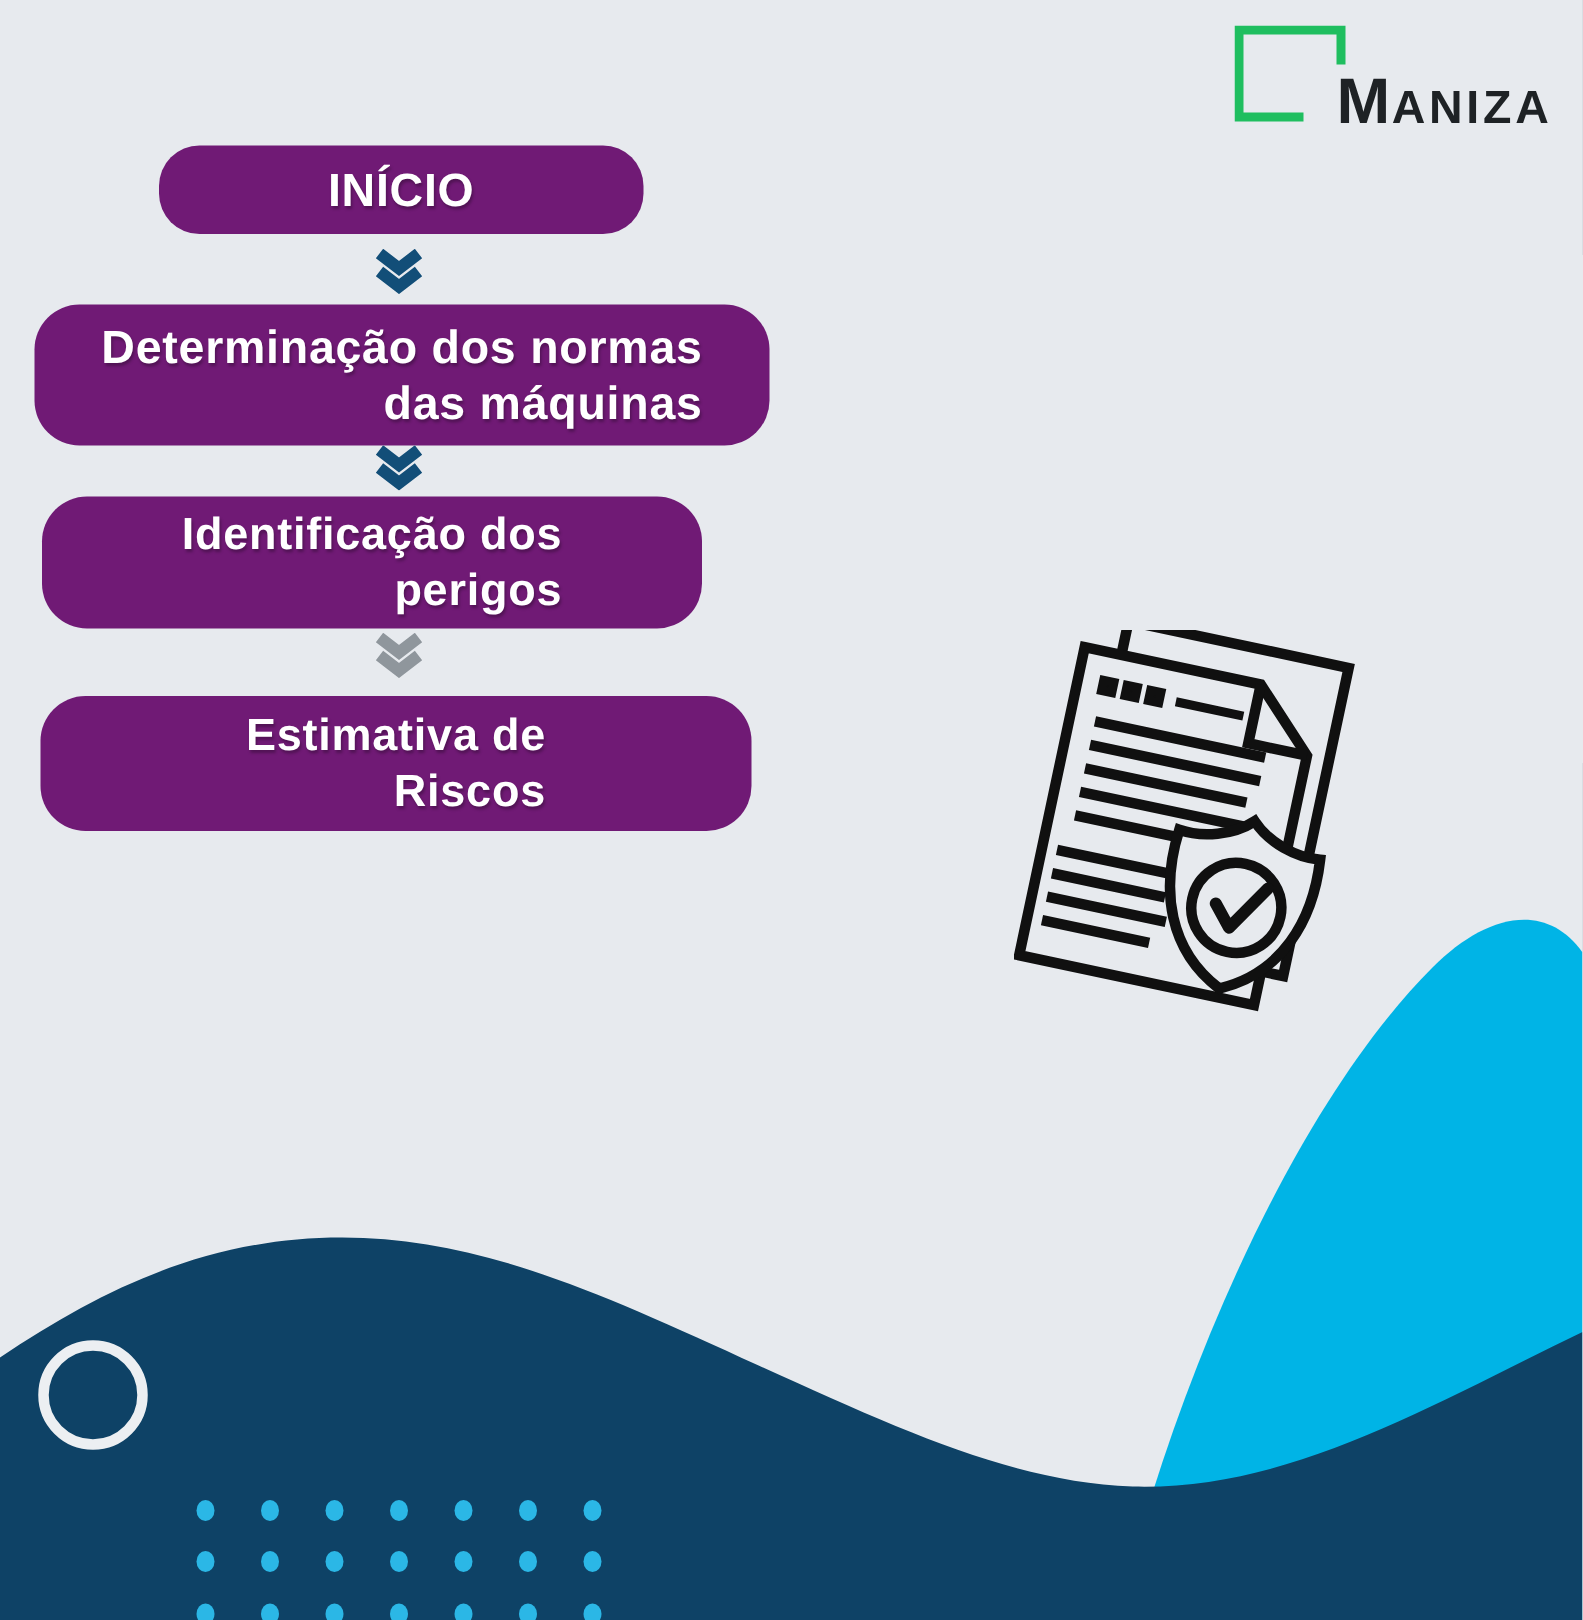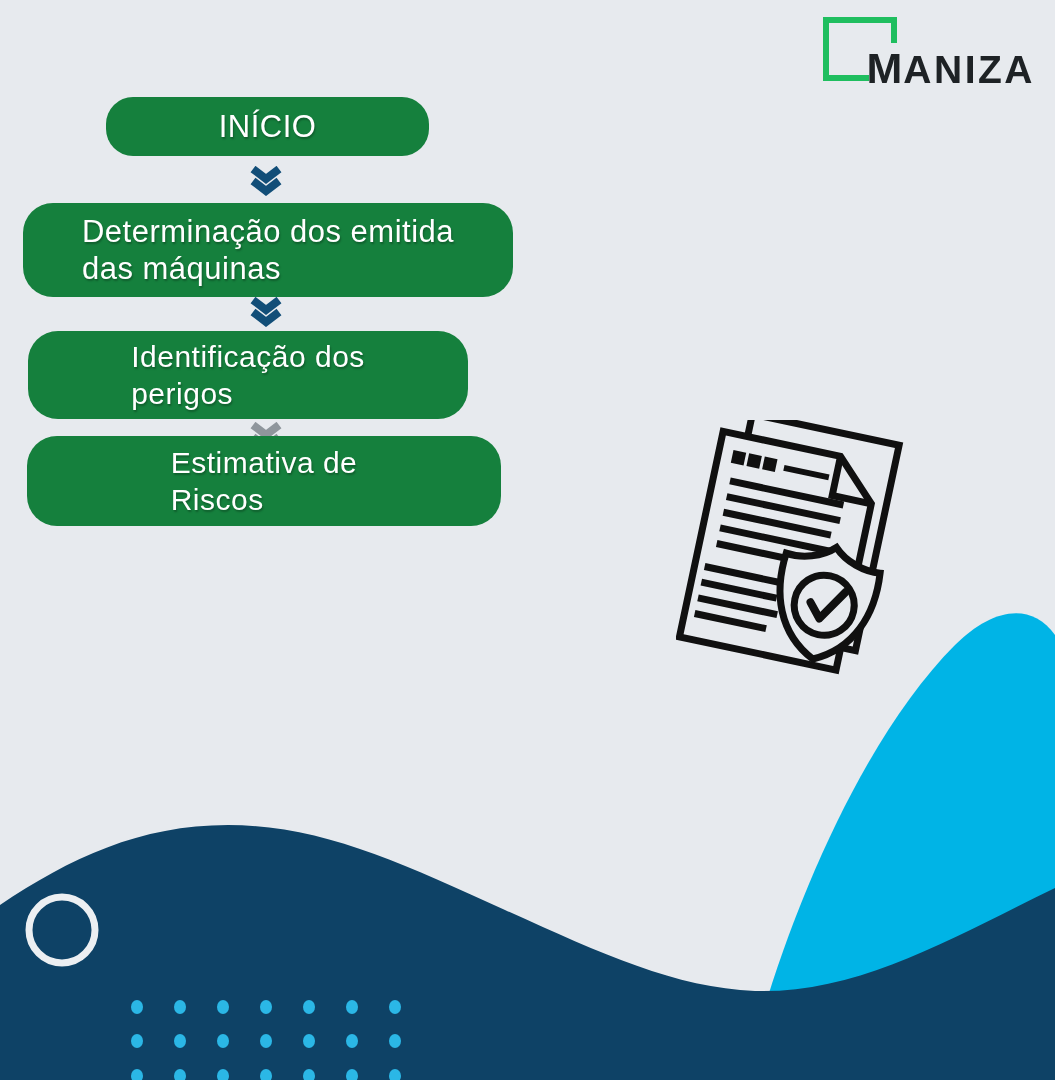--- a/index.html
+++ b/index.html
@@ -7,32 +7,32 @@
     position:relative;width:1055px;height:1080px;background:#E7EAEE;
     overflow:hidden;font-family:"Liberation Sans",sans-serif;
   }
   
   .bg-svg{position:absolute;left:0;top:0;width:1055px;height:1080px;}
   
   .logo{position:absolute;top:14px;right:20px;width:230px;height:84px;}
   .logo .bracket{position:absolute;left:18px;top:3px;}
   .logo .brand{position:absolute;right:0;top:30px;font-size:0;color:#1E2225;white-space:nowrap;}
   .logo .brand .big{font-size:43px;font-weight:bold;letter-spacing:1px;}
-  .logo .brand .rest{font-size:39px;font-weight:bold;letter-spacing:2.5px;}
+  .logo .brand .rest{font-size:31px;font-weight:bold;letter-spacing:2.5px;}
   
   .fc-box{
-    position:absolute;background:#15803d;color:#FFFFFF;font-weight:normal;
-    display:flex;align-items:center;justify-content:center;text-align:left;
+    position:absolute;background:#701a75;color:#FFFFFF;font-weight:bold;
+    display:flex;align-items:center;justify-content:center;text-align:right;
     white-space:pre-line;border-radius:30px;font-size:30px;line-height:37px;
     letter-spacing:.5px;text-shadow:1px 2px 2px rgba(0,0,0,.28);
   }
   .fc-b1{left:106px;top:97px;width:323px;height:59px;font-size:31px;border-radius:27px;}
   .fc-b2{left:23px;top:203px;width:490px;height:94px;font-size:31px;}
   .fc-b3{left:28px;top:331px;width:440px;height:88px;}
-  .fc-b4{left:27px;top:436px;width:474px;height:90px;}
+  .fc-b4{left:27px;top:464px;width:474px;height:90px;}
   .chev{position:absolute;left:249px;width:34px;height:30px;}
   .chev-1{top:166px;} .chev-2{top:297px;} .chev-3{top:422px;}
   
   .para{position:absolute;font-weight:bold;color:#14507B;white-space:pre-line;}
   .para-right{top:104px;right:22px;width:520px;text-align:right;font-size:30px;line-height:33px;letter-spacing:.2px;}
   .para-left{top:572px;left:33px;width:700px;text-align:left;font-size:31px;line-height:39px;letter-spacing:.2px;}
   
   .doc-icon{position:absolute;left:676px;top:420px;}
 </style>
 </head>
@@ -78,21 +78,21 @@
     </div>
   </div>
 
   <div class="fc-box fc-b1">INÍCIO</div>
 
   <svg class="chev chev-1" viewBox="0 0 34 30">
     <path d="M4 3 L17 13 L30 3" fill="none" stroke="#124E78" stroke-width="8"></path>
     <path d="M4 15 L17 25 L30 15" fill="none" stroke="#124E78" stroke-width="8"></path>
   </svg>
 
-  <div class="fc-box fc-b2">Determinação dos emitida
+  <div class="fc-box fc-b2">Determinação dos normas
 das máquinas</div>
 
   <svg class="chev chev-2" viewBox="0 0 34 30">
     <path d="M4 3 L17 13 L30 3" fill="none" stroke="#124E78" stroke-width="8"></path>
     <path d="M4 15 L17 25 L30 15" fill="none" stroke="#124E78" stroke-width="8"></path>
   </svg>
 
   <div class="fc-box fc-b3">Identificação dos
 perigos</div>
 

